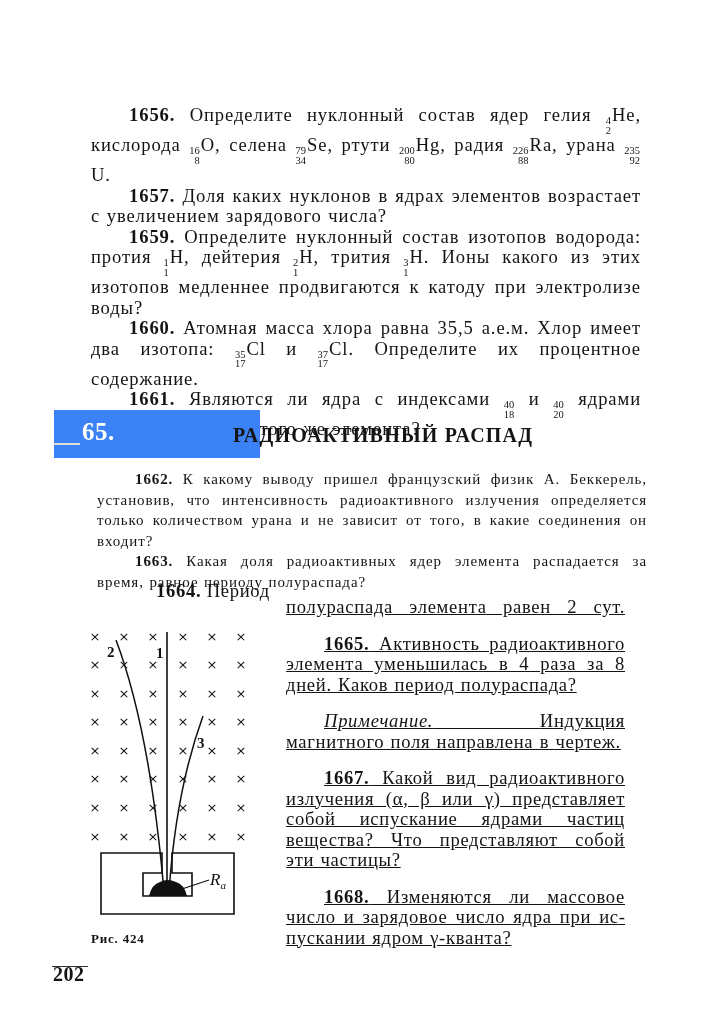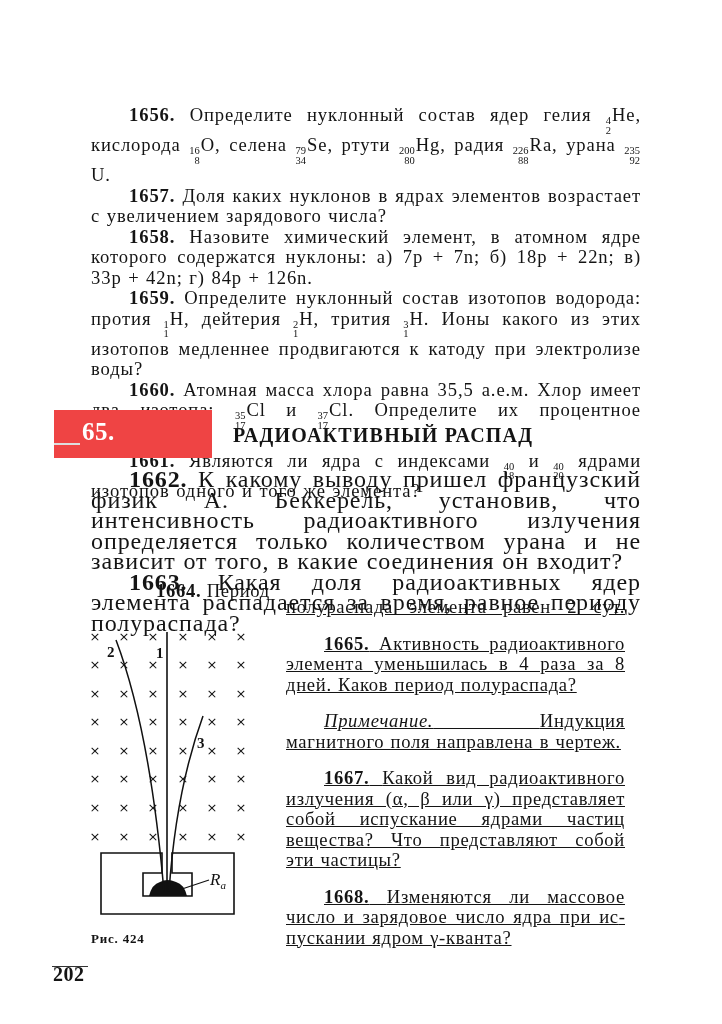--- a/index.html
+++ b/index.html
@@ -8,25 +8,25 @@
     font-family: "Liberation Serif", "DejaVu Serif", serif; color: #141414;
   }
   .page { position: absolute; left: 0; top: 0; width: 722px; height: 1024px; }
   .block { position: absolute; left: 91px; width: 550px; font-size: 18.6px; line-height: 20.5px;
     text-align: justify; letter-spacing: 0.9px; word-spacing: 1px; }
   .block p { margin: 0; text-indent: 38px; text-align: justify; text-align-last: left; }
   .num { font-weight: bold; }
   .iso-wrap { display: inline-flex; flex-direction: column; vertical-align: -3px; font-size: 10.5px; line-height: 9.5px;
     letter-spacing: 0; text-indent: 0; margin-right: 1px; align-items: flex-end; }
   .it { font-style: italic; }
-  .section-bar { position: absolute; left: 54px; top: 410px; width: 158px; height: 48px; background: #ef4444; }
+  .section-bar { position: absolute; left: 54px; top: 410px; width: 158px; height: 48px; background: #3b82f6; padding-left: 48px; }
   .section-bar .rule { position: absolute; left: 0; top: 33px; width: 26px; height: 1.5px; background: #ddd; }
   .section-num { position: absolute; left: 28px; top: 8px; color: #fff; font-weight: bold; font-size: 25px; letter-spacing: 0.5px; }
   .section-title { position: absolute; left: 233px; top: 424px; font-weight: bold; font-size: 20px; letter-spacing: 1.2px; }
-  .block2 { position: absolute; left: 91px; width: 550px; font-size: 24px; line-height: 20.5px; letter-spacing: 0.9px; word-spacing: 1px; }
+  .block2 { position: absolute; left: 97px; width: 550px; font-size: 15px; line-height: 20.5px; letter-spacing: 0.9px; word-spacing: 1px; }
   .block2 p { margin: 0; text-indent: 38px; text-align: justify; text-align-last: left; }
   .right-col { position: absolute; left: 270px; width: 371px; font-size: 18.6px; line-height: 20.5px; letter-spacing: 0.7px; word-spacing: 1px; }
   .right-col p { margin: 16px; text-align: justify; text-align-last: left; text-decoration: underline; }
   .right-col p.ind { text-indent: 38px; }
   .line1664 { position: absolute; left: 91px; top: 581px; width: 550px; font-size: 18.6px; line-height: 20.5px; letter-spacing: 0.7px; white-space: nowrap; }
   .line1664 .lead { display: inline-block; width: 179px; text-align: right; }
   .figure { position: absolute; left: 80px; top: 620px; }
   .fig-caption { position: absolute; left: 91px; top: 931px; font-weight: bold; font-size: 13px; letter-spacing: 0.8px; }
   .page-num { position: absolute; left: 53px; top: 963px; font-weight: bold; font-size: 20px; letter-spacing: 0.5px; }
   .page-num-rule { position: absolute; left: 52px; top: 966px; width: 36px; height: 1px; background: #333; }
@@ -55,24 +55,20 @@
           <span>226</span>
           <span>88</span>
         </span><span>Ra, ура­на </span><span class="iso-wrap">
           <span>235</span>
           <span>92</span>
         </span><span>U.</span>
     </p>
     <p>
       <span class="num">1657.</span>
       <span>Доля каких нуклонов в ядрах элементов возра­стает с увеличением зарядового числа?</span>
-    </p>
-    <p>
-      <span class="num">1658.</span>
-      <span>Назовите химический элемент, в атомном ядре которого содержатся нуклоны: а) 7p + 7n; б) 18p + 22n; в) 33p + 42n; г) 84p + 126n.</span>
     </p>
     <p>
       <span class="num">1659.</span>
       <span>Определите нуклонный состав изотопов водоро­да: протия </span><span class="iso-wrap">
           <span>1</span>
           <span>1</span>
         </span><span>H, дейтерия </span><span class="iso-wrap">
           <span>2</span>
           <span>1</span>
         </span><span>H, трития </span><span class="iso-wrap">

